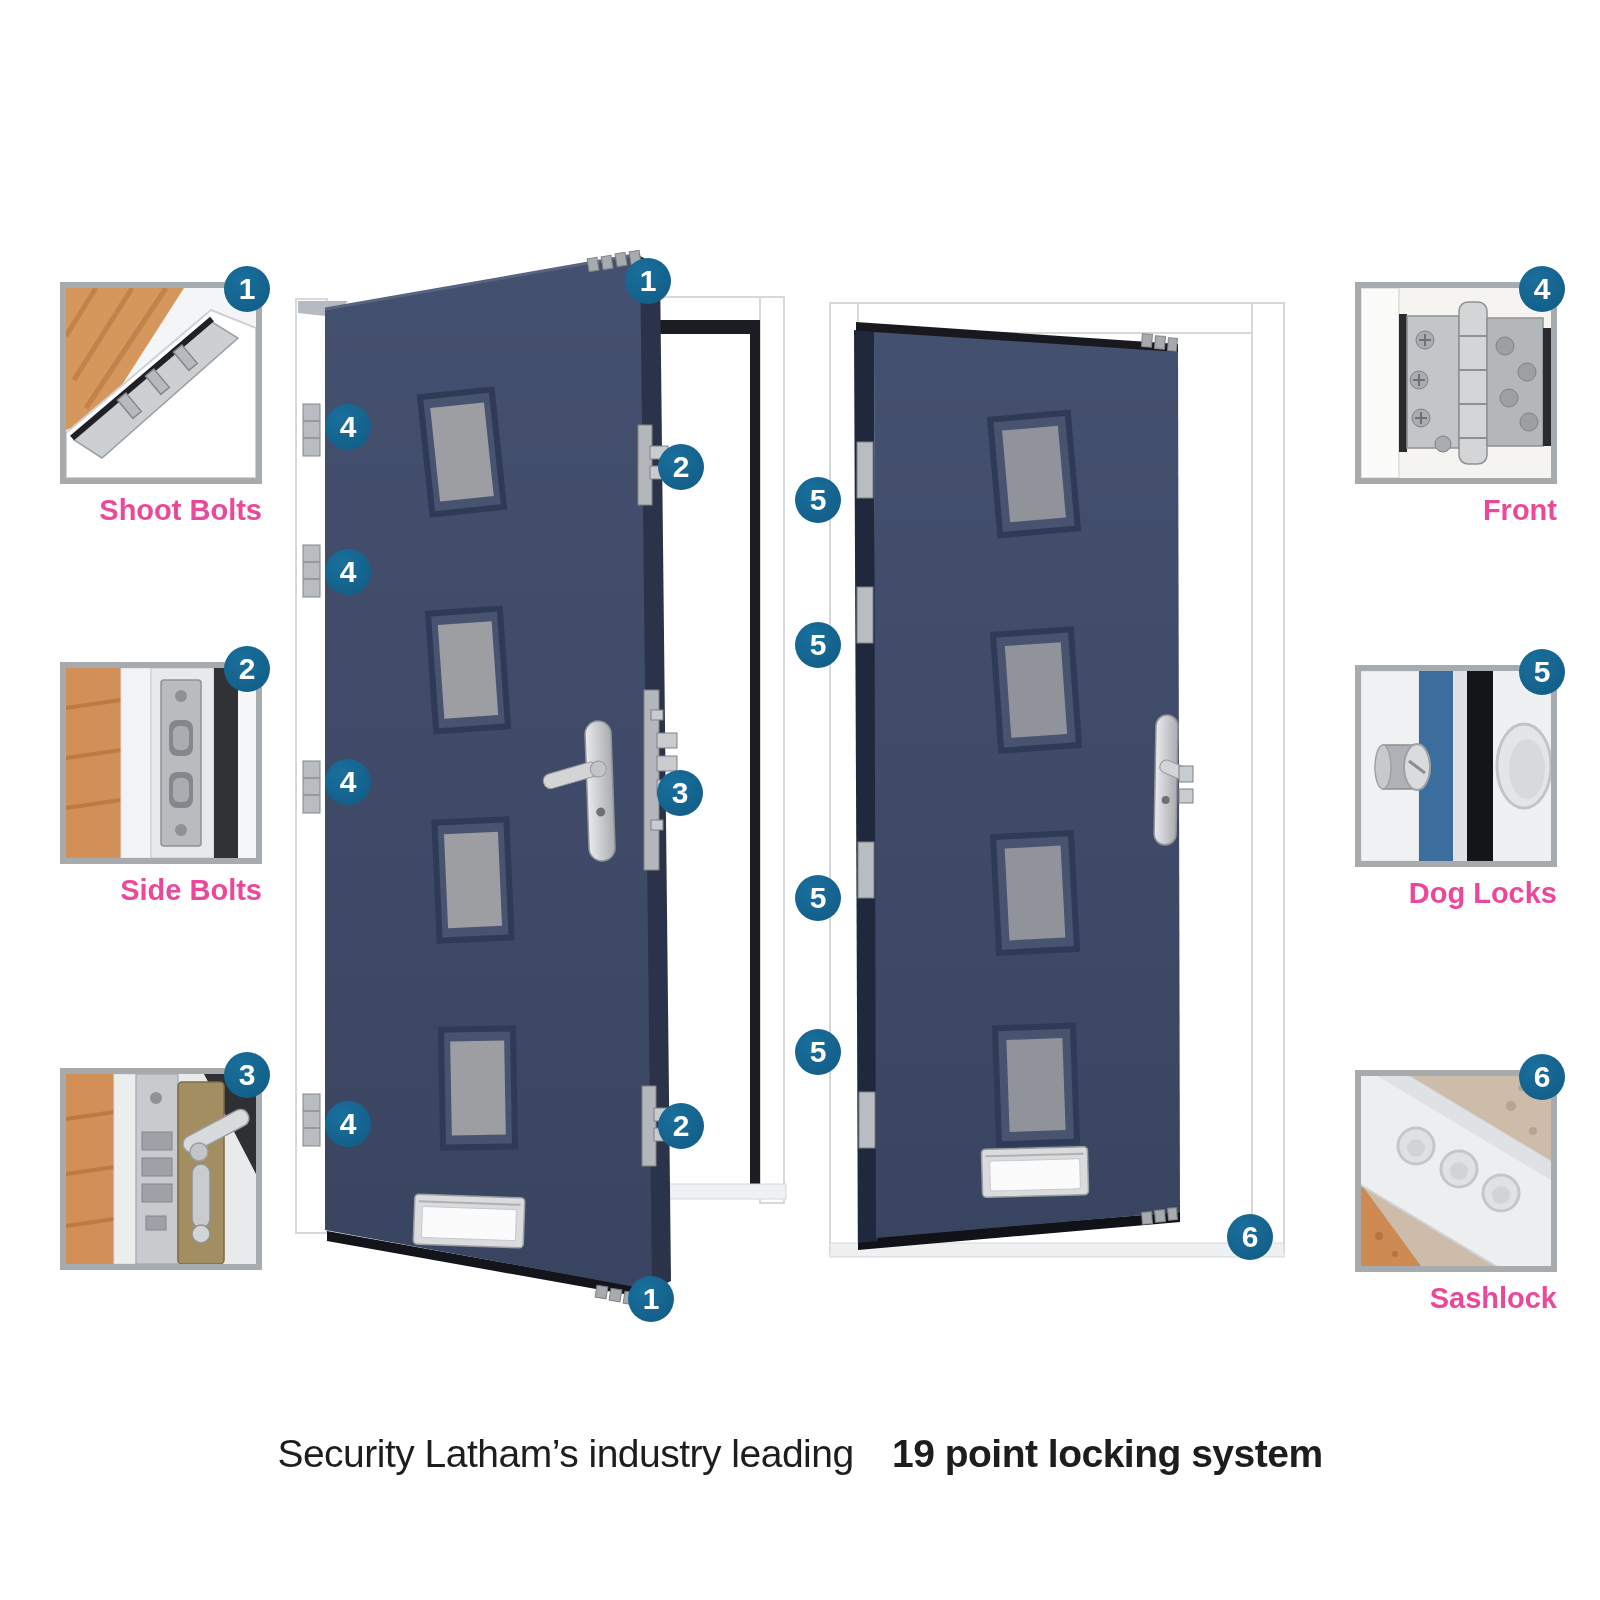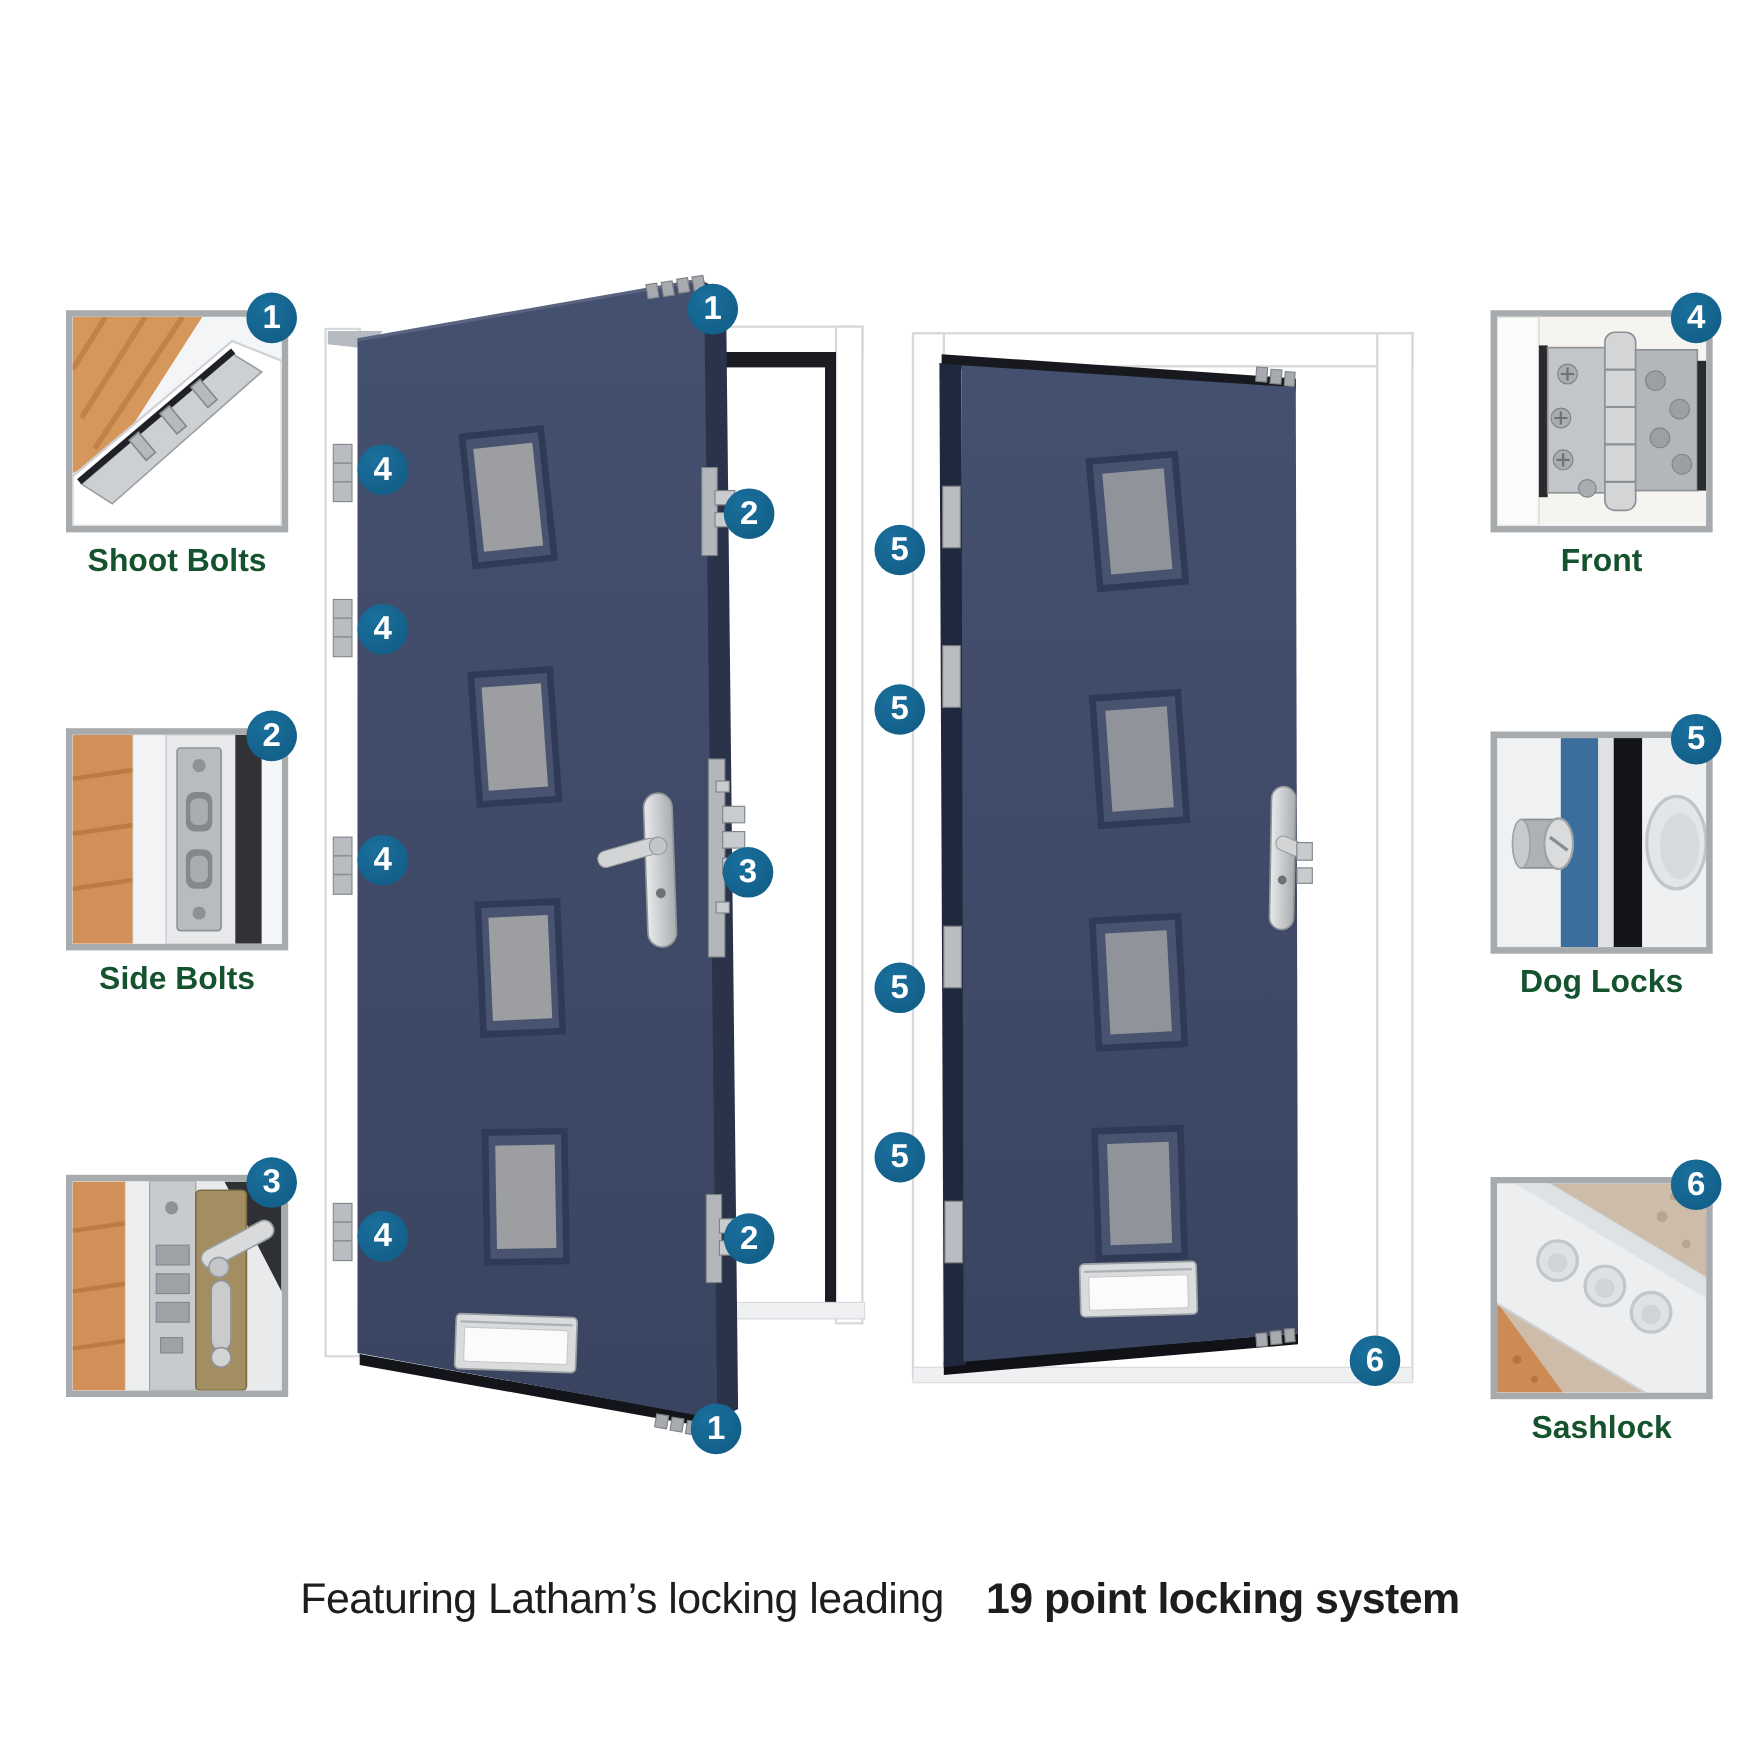--- a/index.html
+++ b/index.html
@@ -14,22 +14,22 @@
     color:var(--title,#20618e);white-space:nowrap;
   }
   .doors-svg{position:absolute;left:0;top:0;z-index:1;}
   .thumb{position:absolute;width:202px;z-index:2;}
   .thumb-img{
     width:190px;height:190px;border:6px solid #a8abae;background:#fff;
     position:relative;box-sizing:content-box;
   }
   .thumb-img svg{display:block;}
   .thumb-label{
-    width:202px;text-align:center;margin-top:10px;
-    font-size:29px;font-weight:700;color:#14532d;line-height:1.14;
+    width:202px;text-align:right;margin-top:10px;
+    font-size:29px;font-weight:700;color:#ec4899;line-height:1.14;
   }
   .badge{
     width:46px;height:46px;border-radius:50%;
     background:radial-gradient(circle at 36% 30%, #1a6f9c 0%, var(--badge,#13618b) 70%);
     color:#fff;font-size:30px;font-weight:700;
     display:flex;align-items:center;justify-content:center;
     z-index:3;line-height:1;
   }
   .thumb-badge{position:absolute;top:-22px;right:-14px;}
   .callout{position:absolute;z-index:3;
@@ -387,21 +387,21 @@
           <circle cx="140" cy="117" r="18" fill="#dfe2e4" stroke="#c4c7ca" stroke-width="3"></circle>
           <circle cx="140" cy="119" r="9" fill="#d0d4d6"></circle>
         </g>
       </svg>
       <div class="badge thumb-badge">6</div>
     </div>
     <div class="thumb-label">Sashlock</div>
   </div>
 
   <div class="footer">
-    <span>Featuring Latham’s locking leading </span><b>19 point locking system</b>
+    <span>Security Latham’s industry leading </span><b>19 point locking system</b>
   </div>
 
 <div class="callout" style="left: 625px; top: 258px;">1</div>
     <div class="callout" style="left: 325px; top: 404px;">4</div>
     <div class="callout" style="left: 325px; top: 549px;">4</div>
     <div class="callout" style="left: 325px; top: 759px;">4</div>
     <div class="callout" style="left: 325px; top: 1101px;">4</div>
     <div class="callout" style="left: 658px; top: 444px;">2</div>
     <div class="callout" style="left: 657px; top: 770px;">3</div>
     <div class="callout" style="left: 658px; top: 1103px;">2</div>

